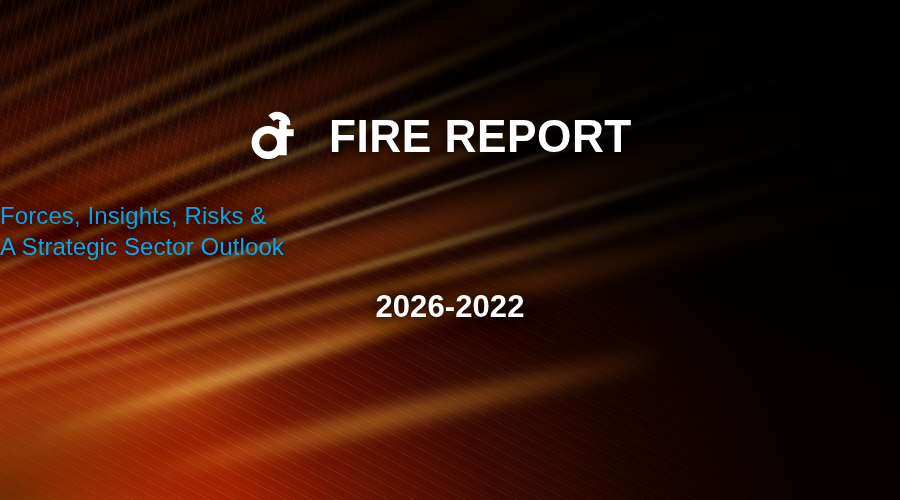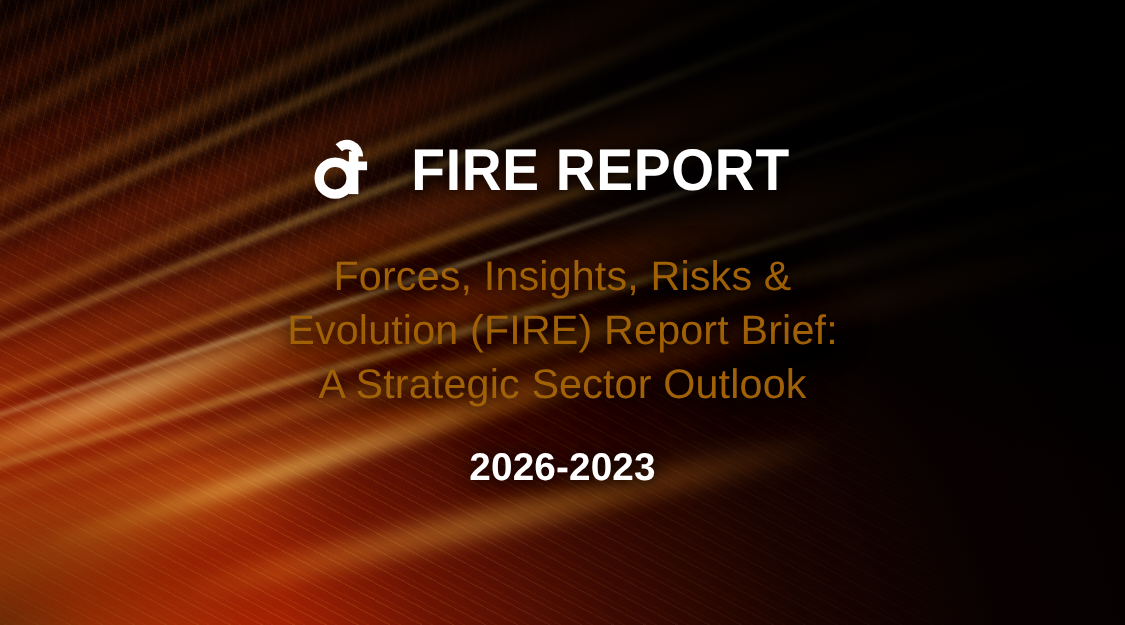--- a/index.html
+++ b/index.html
@@ -147,23 +147,23 @@
     font-stretch: condensed;
     transform: scaleX(0.94);
     transform-origin: left center;
     text-shadow: 0 1px 10px rgba(0,0,0,0.75);
   }
 
   
   .subtitle {
     margin-top: 34px;
     width: 100%;
-    text-align: center;
-    color: #a16207;
-    font-size: 33px;
+    text-align: left;
+    color: #0ea5e9;
+    font-size: 24px;
     font-weight: 300;
     line-height: 1.30;
     letter-spacing: 0.004em;
     text-shadow: 0 1px 13px rgba(0,0,0,0.82), 0 0 34px rgba(0,0,0,0.55);
   }
   .subtitle .line { display: block; white-space: nowrap; }
 
   
   .date-range {
     margin-top: 29px;
@@ -223,20 +223,19 @@
 
         <path d="M65 33 A16 16 0 0 0 38 21" fill="none" stroke="#ffffff" stroke-width="13" stroke-linecap="butt"></path>
 
         <rect x="44" y="40" width="33" height="12" fill="#ffffff"></rect>
       </svg>
       <div class="wordmark">FIRE REPORT</div>
     </div>
 
     <div class="subtitle">
       <span class="line">Forces, Insights, Risks &amp;</span>
-      <span class="line">Evolution (FIRE) Report Brief:</span>
       <span class="line">A Strategic Sector Outlook</span>
     </div>
 
-    <div class="date-range">2026-2023</div>
+    <div class="date-range">2026-2022</div>
 
   </div>
 </div>
 
 </body></html>

